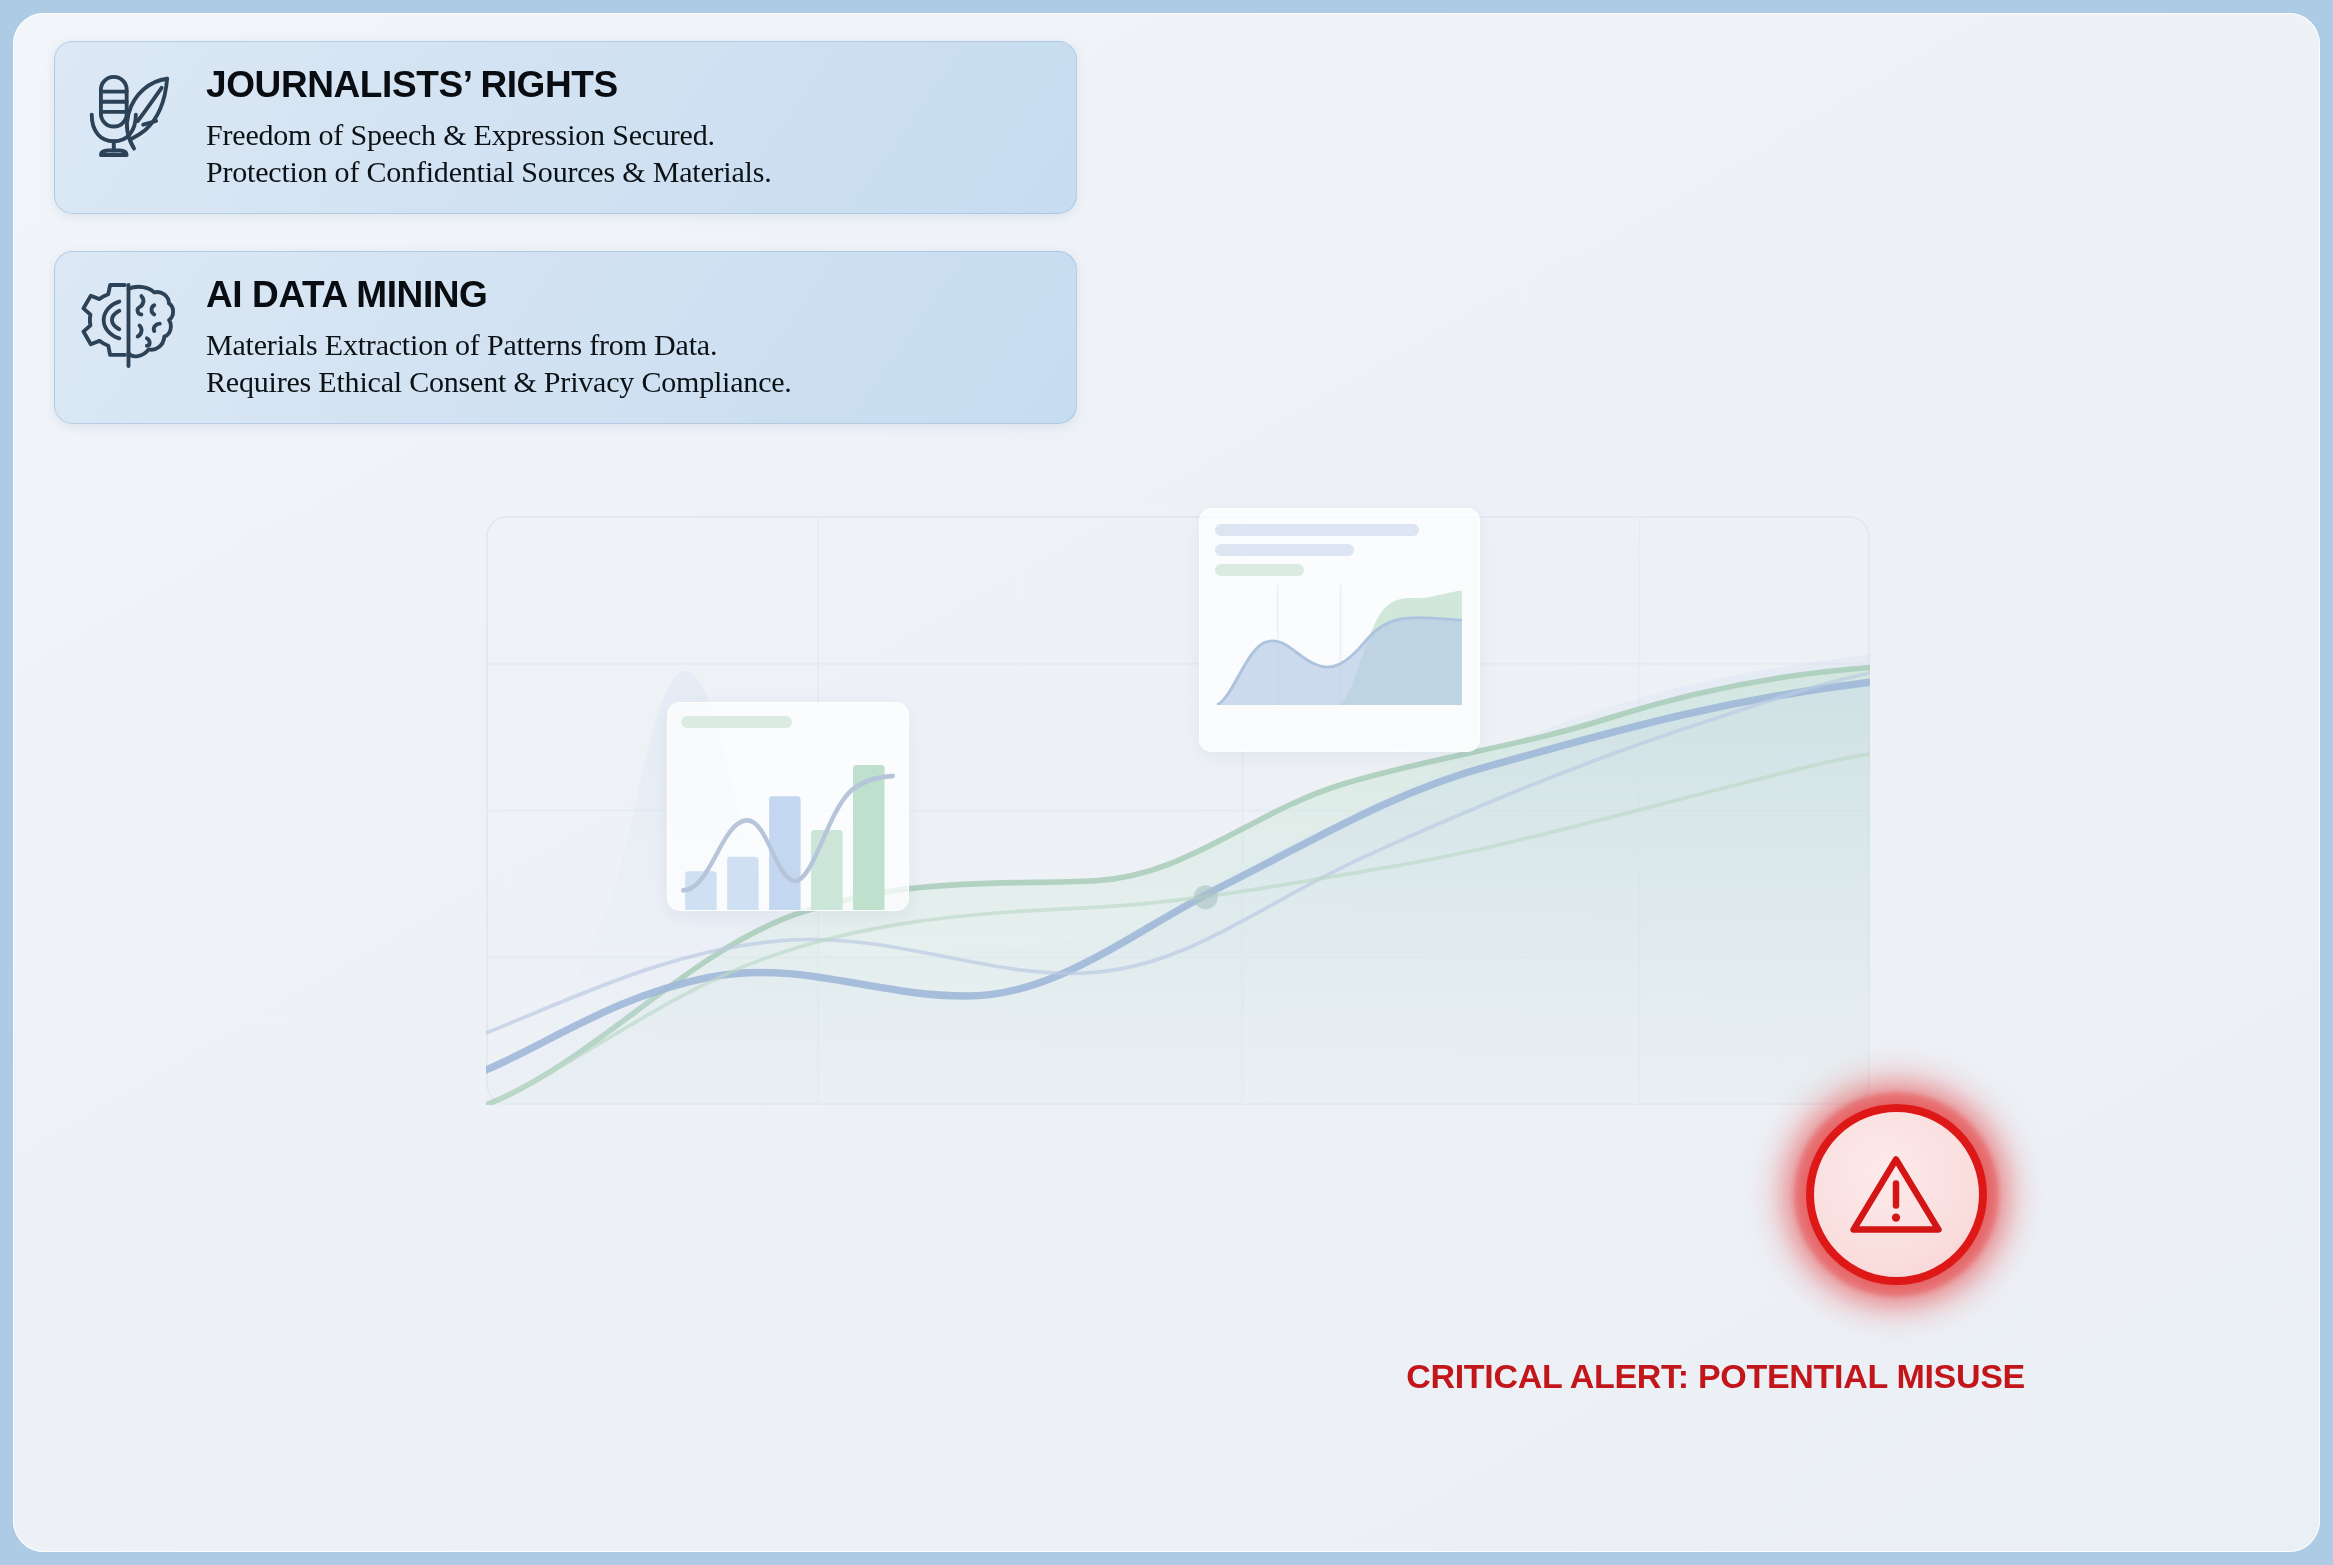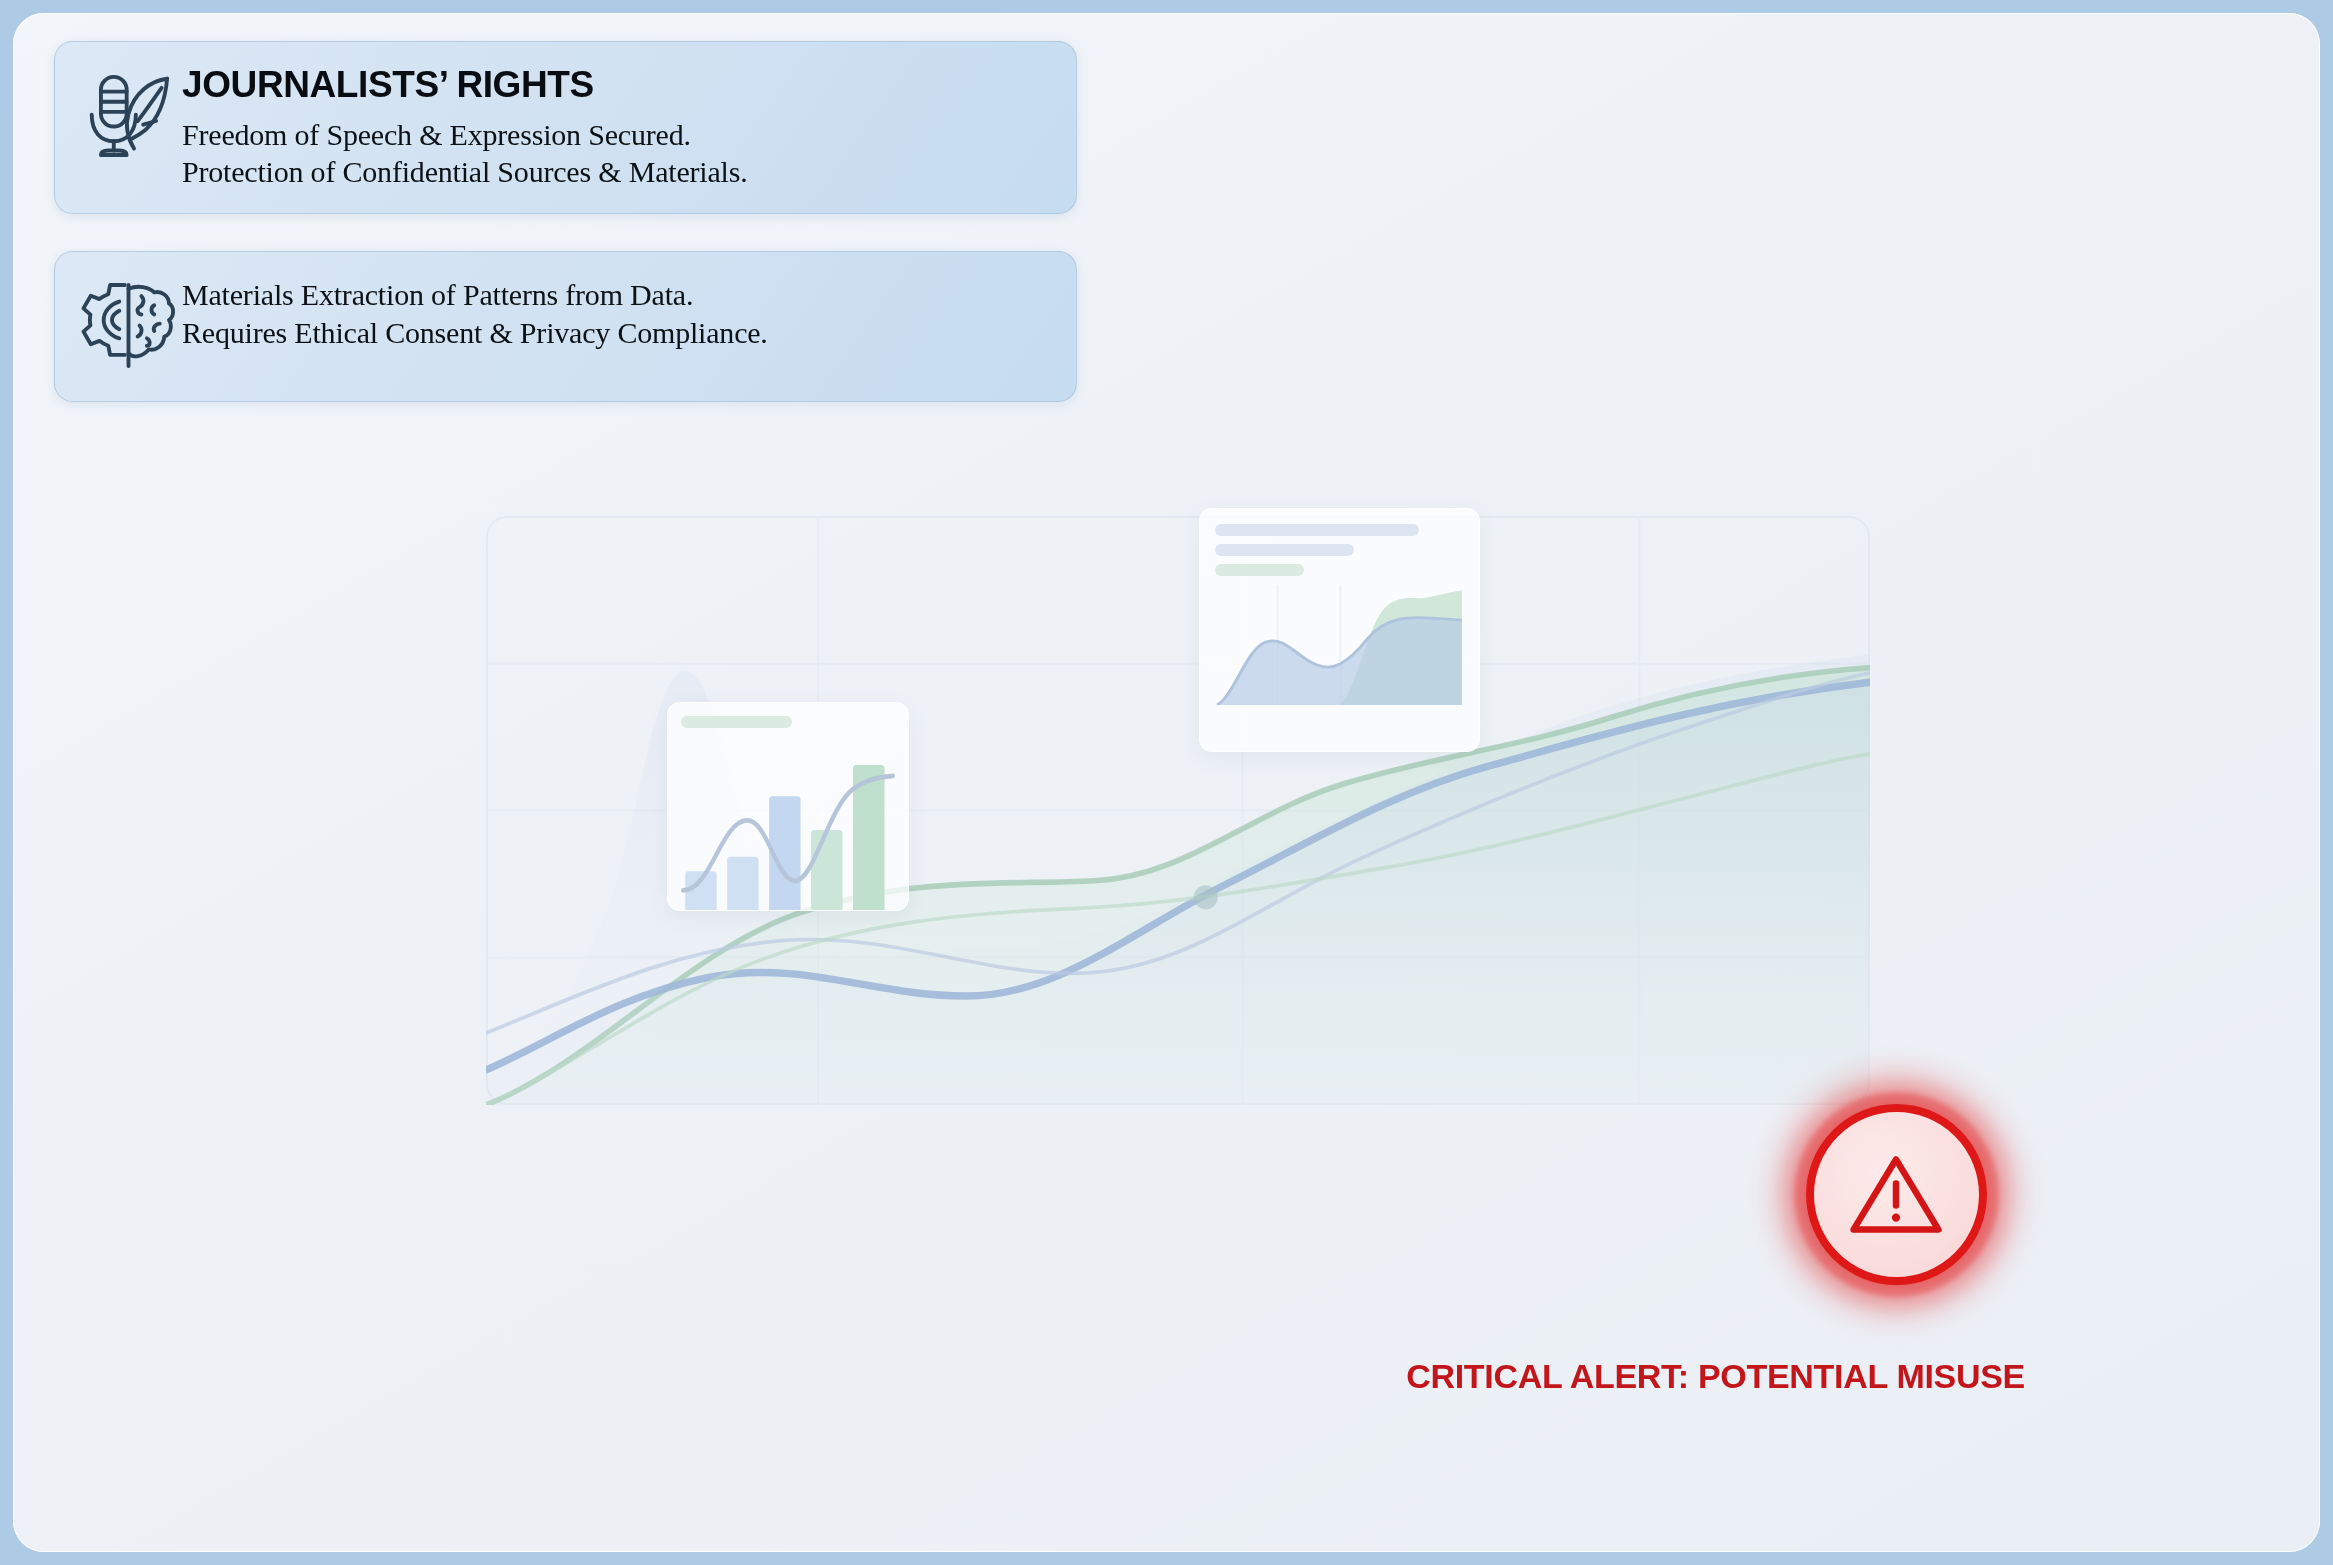--- a/index.html
+++ b/index.html
@@ -52,20 +52,21 @@
   
   .cards{
     position:absolute;
     left:41px;top:28px;
     width:1023px;
   }
   .info-card{
     position:relative;
     display:flex;
     align-items:flex-start;
+    gap:24px;
     box-sizing:border-box;
     padding:20px 24px 22px 20px;
     border-radius:18.5px;
     background:linear-gradient(125deg,#dce8f5 0%,#d2e2f2 45%,#c6dcf0 100%);
     border:0.9px solid rgba(154,186,216,.55);
     box-shadow:0 2.8px 9.2px rgba(130,160,195,.18);
   }
   .info-card + .info-card{margin-top:37px;}
   .card-icon{
     flex:0 0 auto;
@@ -278,20 +279,21 @@
                      C106 36 106 46 100 50 C104 56 102 66 95 68
                      C94 78 86 84 78 82 C72 90 60 92 56 86"></path>
             <path d="M70 24 C74 28 72 34 68 36 C64 38 66 44 70 44"></path>
             <path d="M84 34 C80 36 80 42 84 44"></path>
             <path d="M90 54 C86 54 82 58 84 62"></path>
             <path d="M68 56 C72 60 70 66 66 68"></path>
             <path d="M76 70 C80 72 80 78 76 78"></path>
           </svg>
         </div>
         <div class="card-body">
+          <h2 class="card-title">AI DATA MINING</h2>
           <div class="card-line">Materials Extraction of Patterns from Data.</div>
           <div class="card-line">Requires Ethical Consent &amp; Privacy Compliance.</div>
         </div>
       </div>
 
     </div>
 
     <div class="alert">
       <div class="alert-badge">
         <span class="glow g1"></span>

